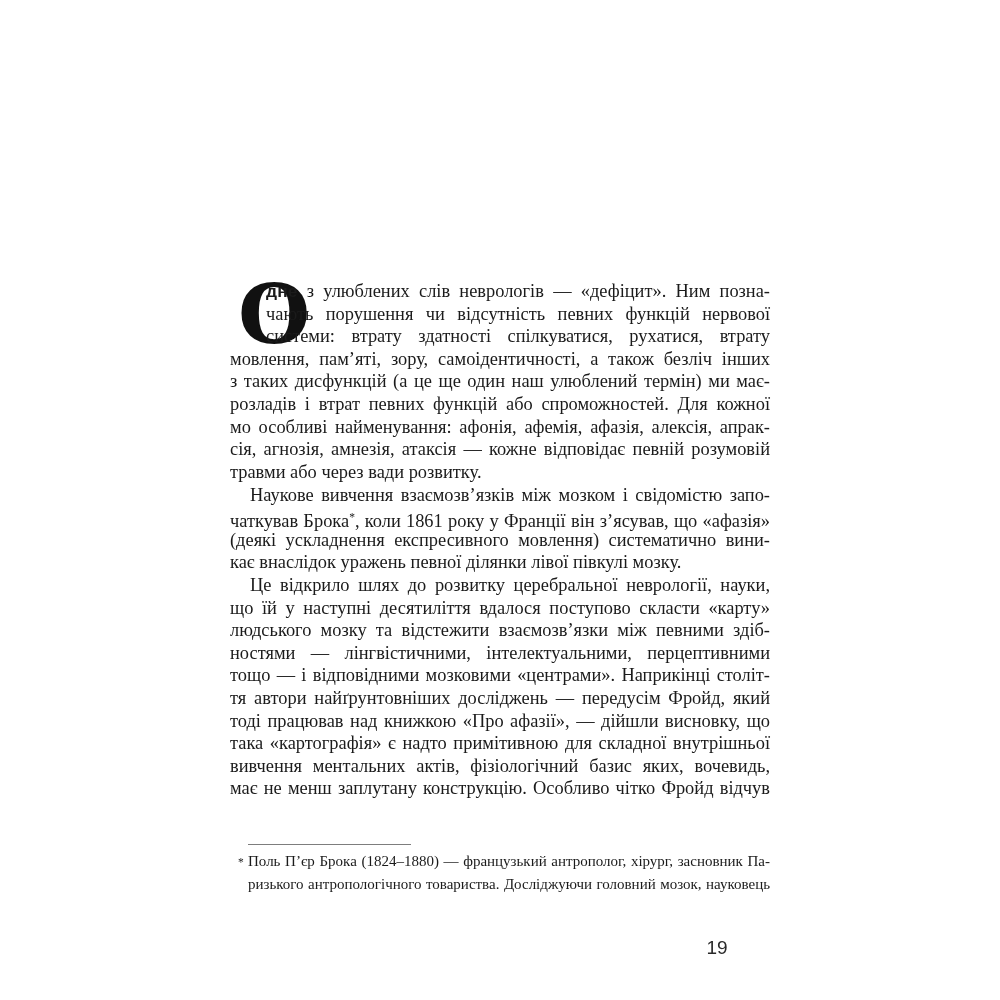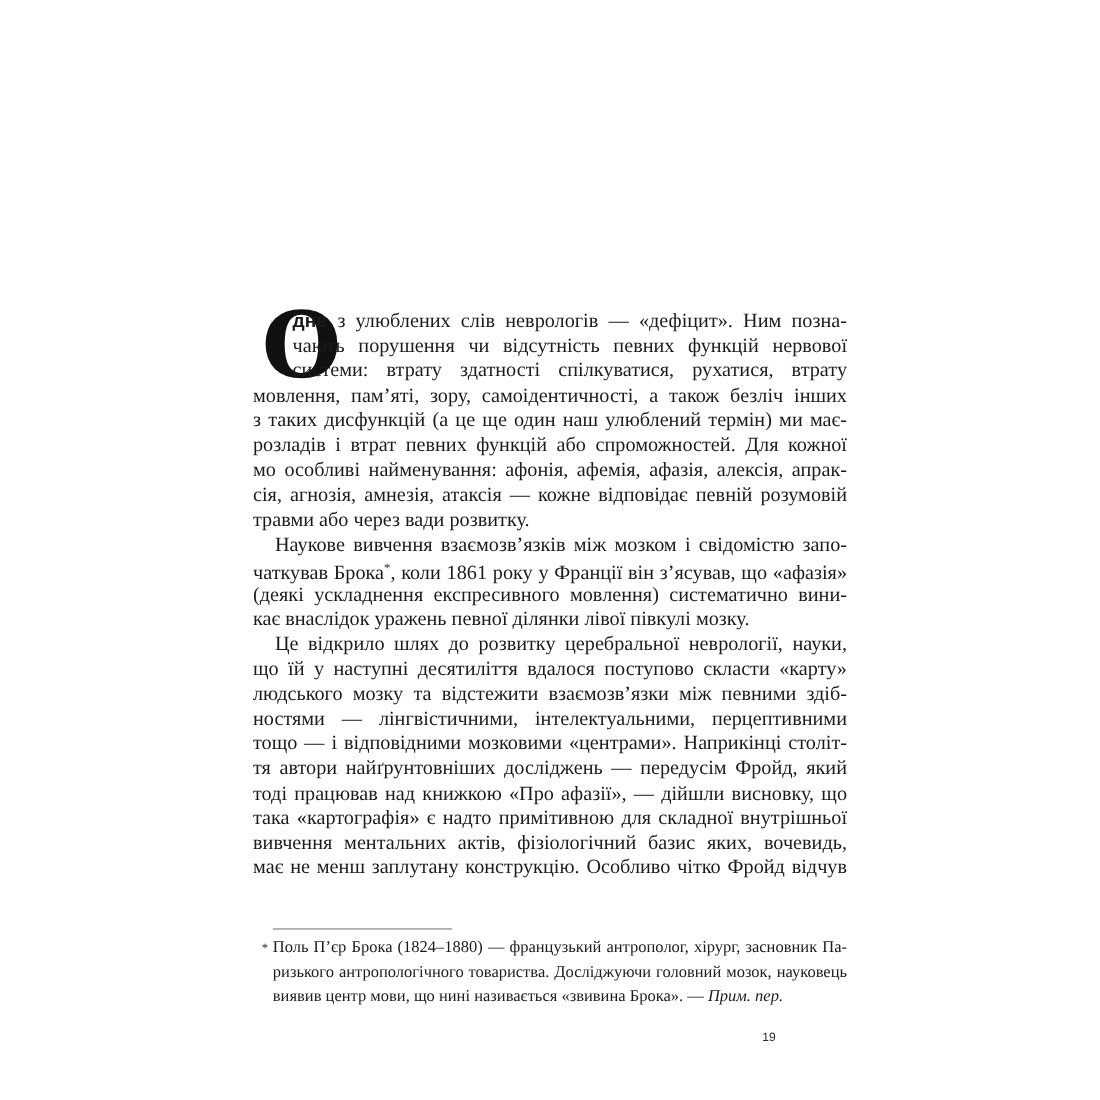--- a/index.html
+++ b/index.html
@@ -64,23 +64,23 @@
     width: 522px;
     font-size: 15px;
     line-height: 21.6px;
     color: #1b1b1b;
   }
   
   .page-number {
     position: absolute;
     left: 693px; top: 937px;
     width: 48px;
-    text-align: left;
+    text-align: center;
     font-family: "Liberation Sans", "DejaVu Sans", sans-serif;
-    font-size: 11px;
+    font-size: 19px;
     color: #2a2a2a;
   }
 </style>
 </head>
 <body>
 
 <div class="page">
 
   <div class="dropcap">О</div>
 
@@ -108,18 +108,17 @@
       <div class="ln j"><span>така «картографія» є надто примітивною для складної внутрішньої</span></div>
       <div class="ln j"><span>вивчення ментальних актів, фізіологічний базис яких, вочевидь,</span></div>
       <div class="ln j"><span>має не менш заплутану конструкцію. Особливо чітко Фройд відчув</span></div>
     </div>
 
   <div class="footnote-rule"></div>
 
   <div class="footnote-text">
       <div class="ln j"><span class="fnmark">*</span><span>Поль П’єр Брока (1824–1880) — французький антрополог, хірург, засновник Па-</span></div>
       <div class="ln j"><span>ризького антропологічного товариства. Досліджуючи головний мозок, науковець</span></div>
-      <div class="ln"><span>виявив центр мови, що нині називається «звивина Брока». — </span><span class="it">Прим. пер.</span></div>
     </div>
 
   <div class="page-number">19</div>
 
 </div>
 
 </body></html>

